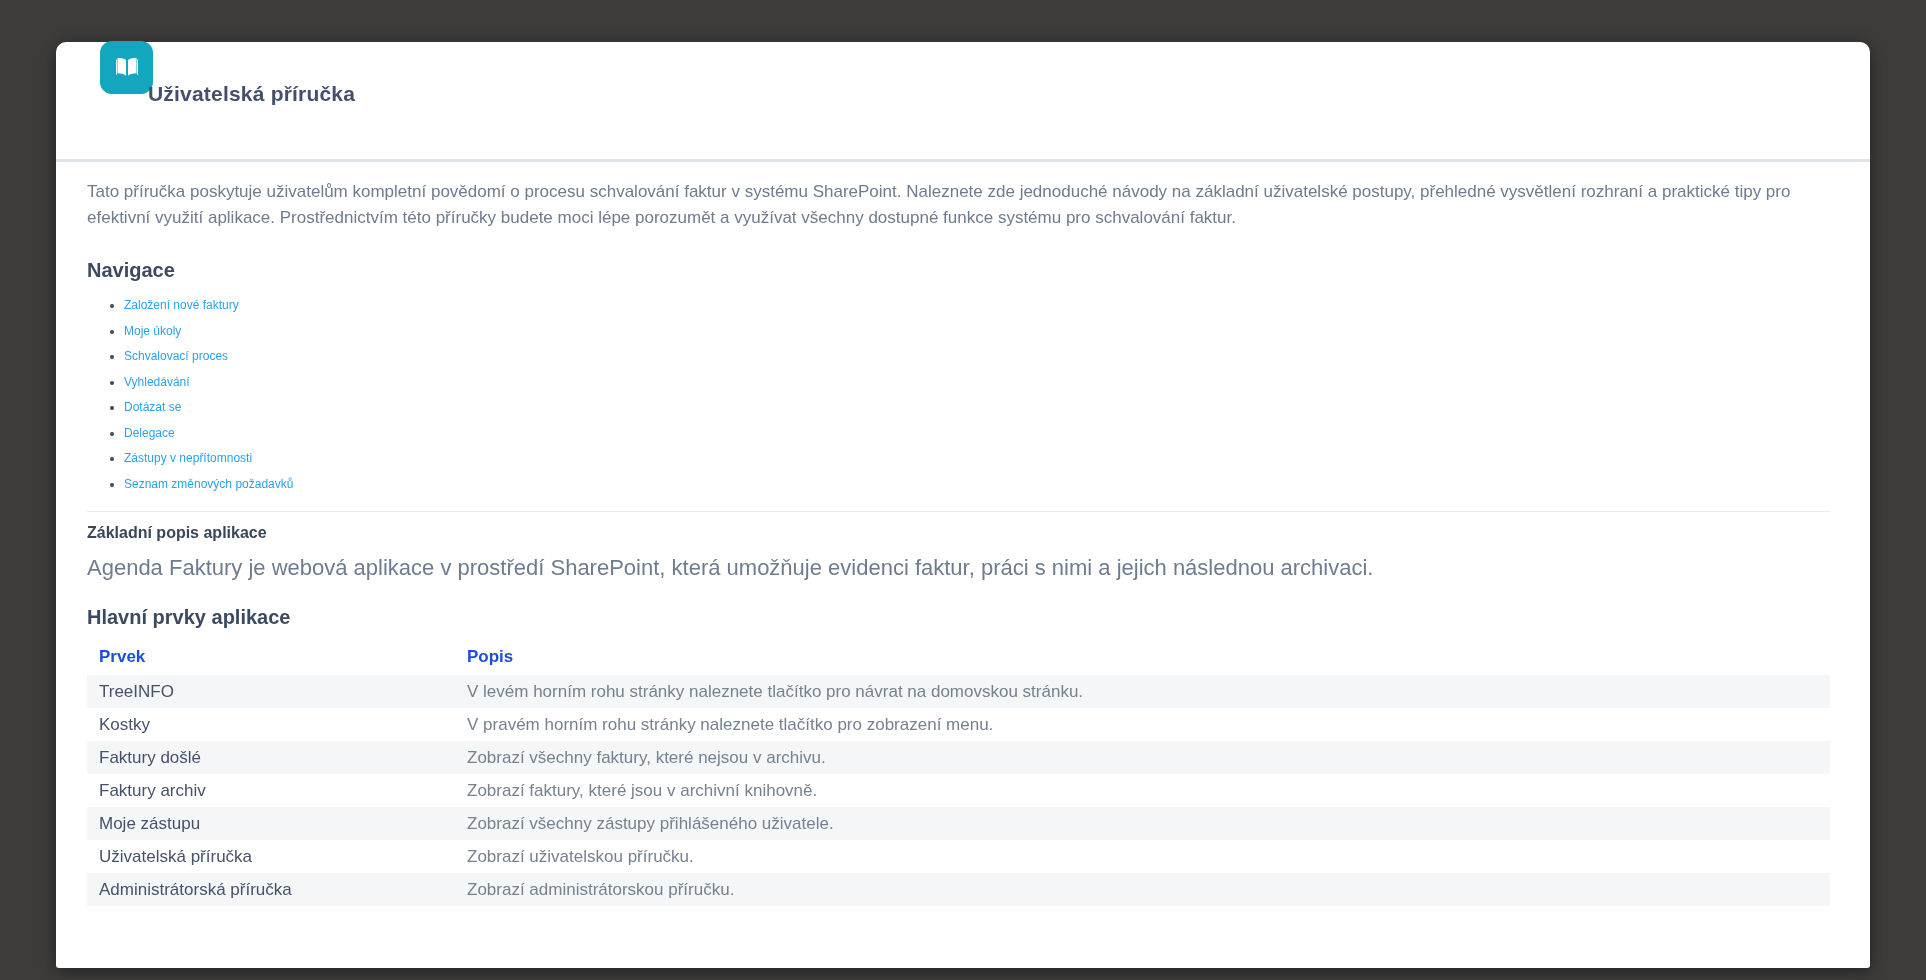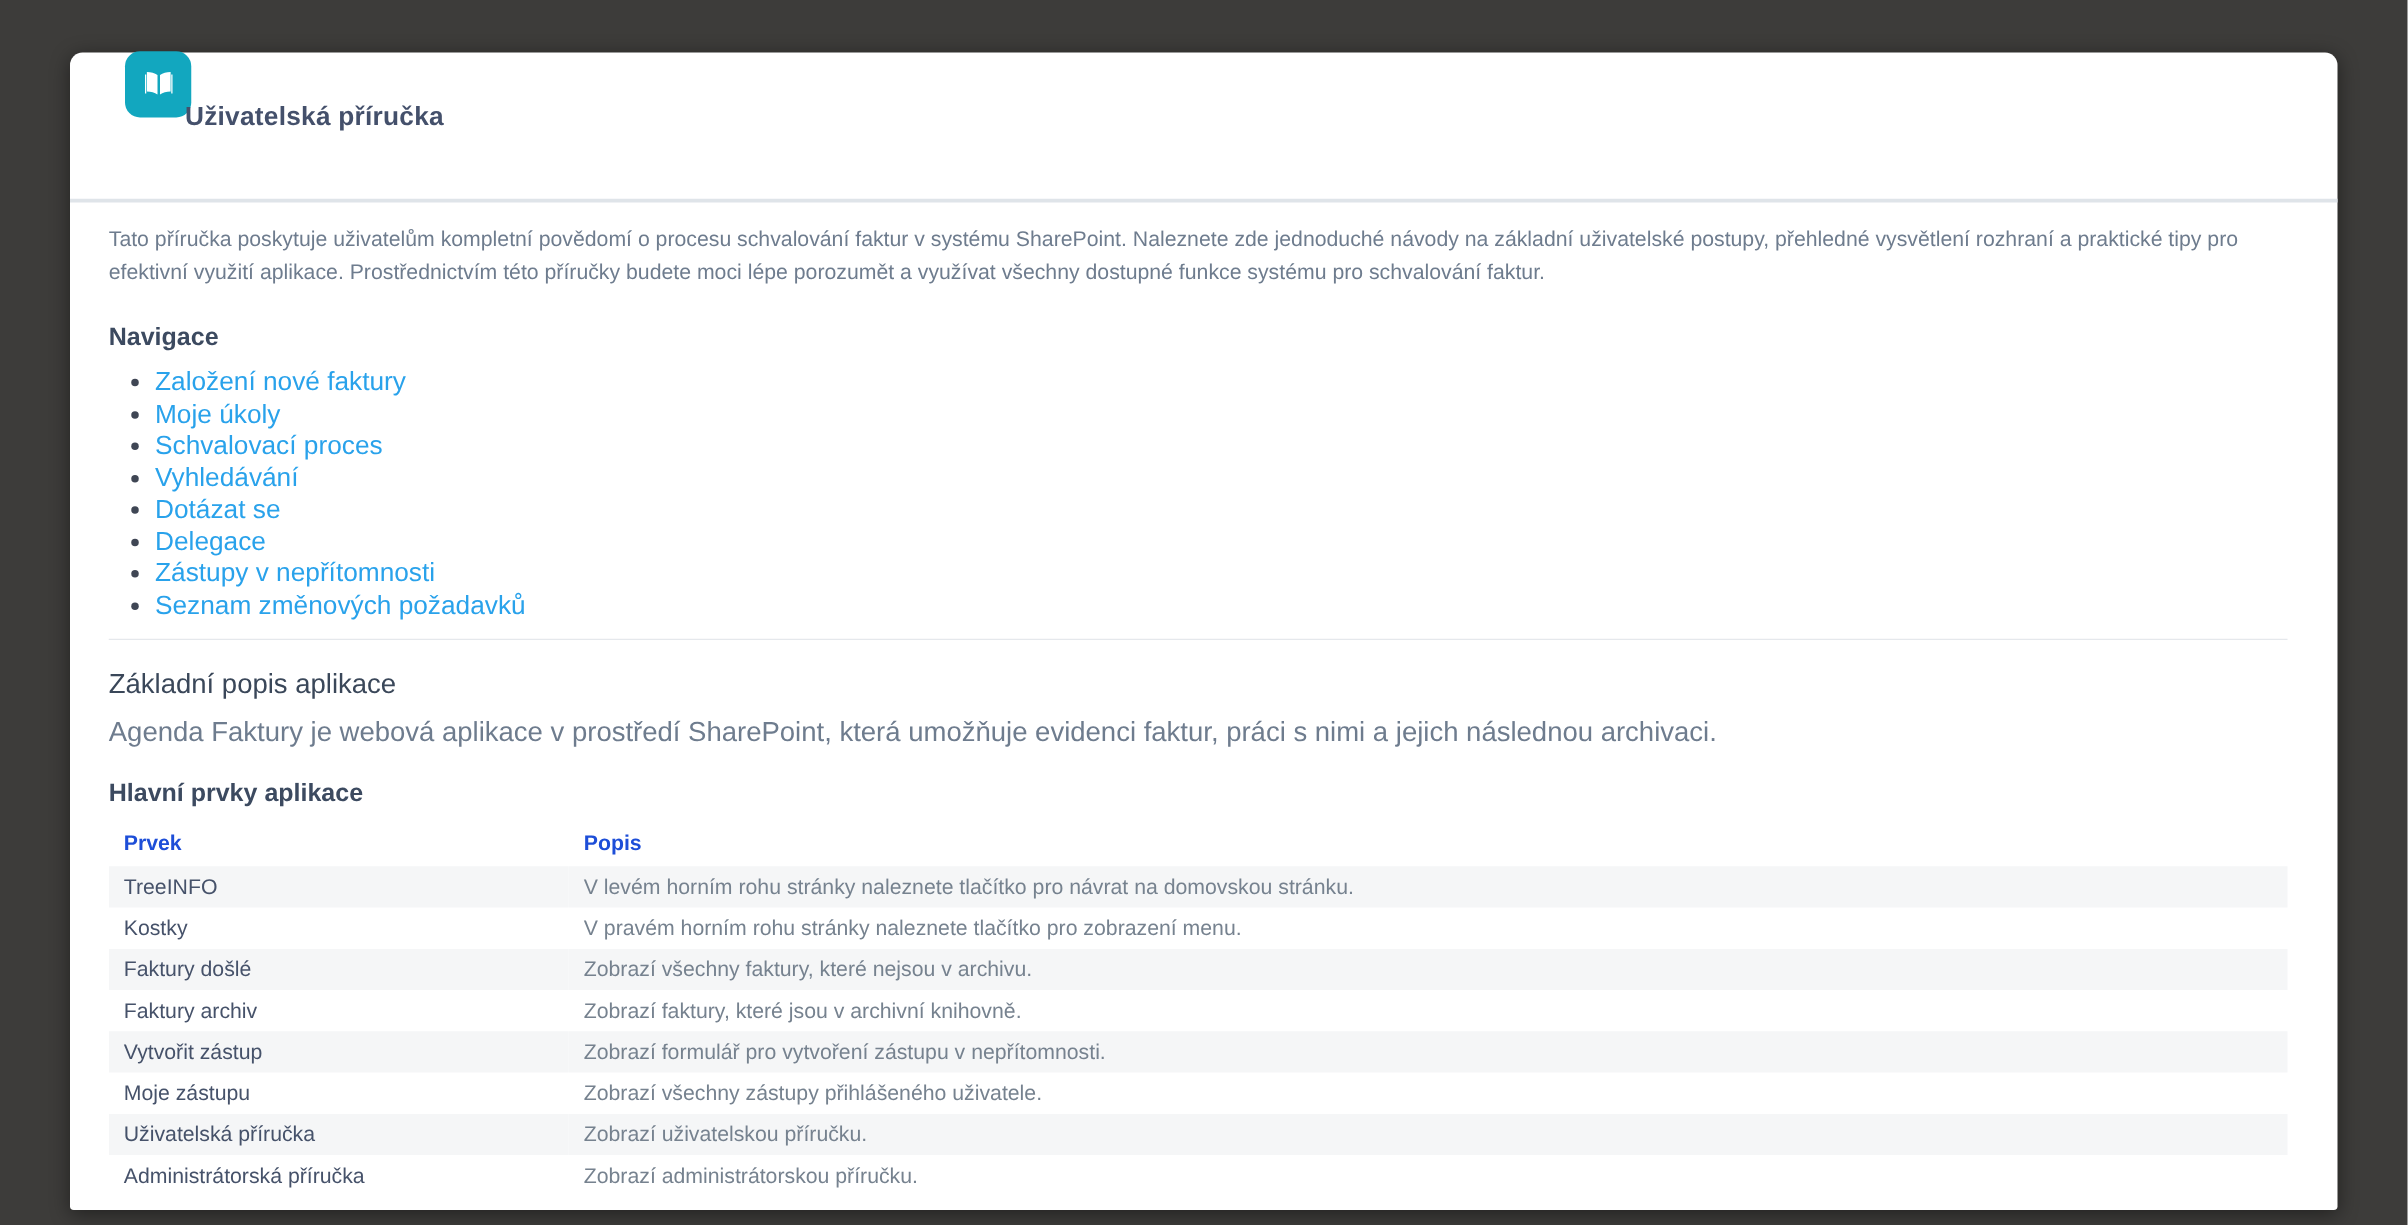--- a/index.html
+++ b/index.html
@@ -43,31 +43,31 @@
   .section-heading {
     margin:28px 0 0;
     font-size:20px; font-weight:600; color:#3c4a60;
   }
   .nav-list {
     margin:11px 0 0;
     padding:0 0 0 37px;
     list-style:disc;
   }
   .nav-list li {
-    font-size:21px; line-height:25.5px;
+    font-size:12px; line-height:25.5px;
     color:#3f4654;
   }
   .nav-list a { color:#29a2eb; text-decoration:none; cursor:pointer; }
   .divider {
     border:none; border-top:1px solid #e5e8ec;
     margin:14px 0 0;
   }
   .basic-heading {
-    margin:22px 0 0;
-    font-size:22px; font-weight:400; color:#3a4759;
+    margin:12px 0 0;
+    font-size:16px; font-weight:700; color:#3a4759;
   }
   .basic-text {
     margin:13px 0 0;
     font-size:22px; line-height:26px;
     color:#6e7c8e;
   }
   .elements-heading {
     margin:25px 0 0;
     font-size:20px; font-weight:600; color:#3c4a60;
   }
@@ -154,24 +154,20 @@
         </tr>
         <tr>
           <td class="cell-prvek">Faktury došlé</td>
           <td class="cell-popis">Zobrazí všechny faktury, které nejsou v archivu.</td>
         </tr>
         <tr>
           <td class="cell-prvek">Faktury archiv</td>
           <td class="cell-popis">Zobrazí faktury, které jsou v archivní knihovně.</td>
         </tr>
         <tr>
-          <td class="cell-prvek">Vytvořit zástup</td>
-          <td class="cell-popis">Zobrazí formulář pro vytvoření zástupu v nepřítomnosti.</td>
-        </tr>
-        <tr>
           <td class="cell-prvek">Moje zástupu</td>
           <td class="cell-popis">Zobrazí všechny zástupy přihlášeného uživatele.</td>
         </tr>
         <tr>
           <td class="cell-prvek">Uživatelská příručka</td>
           <td class="cell-popis">Zobrazí uživatelskou příručku.</td>
         </tr>
         <tr>
           <td class="cell-prvek">Administrátorská příručka</td>
           <td class="cell-popis">Zobrazí administrátorskou příručku.</td>

